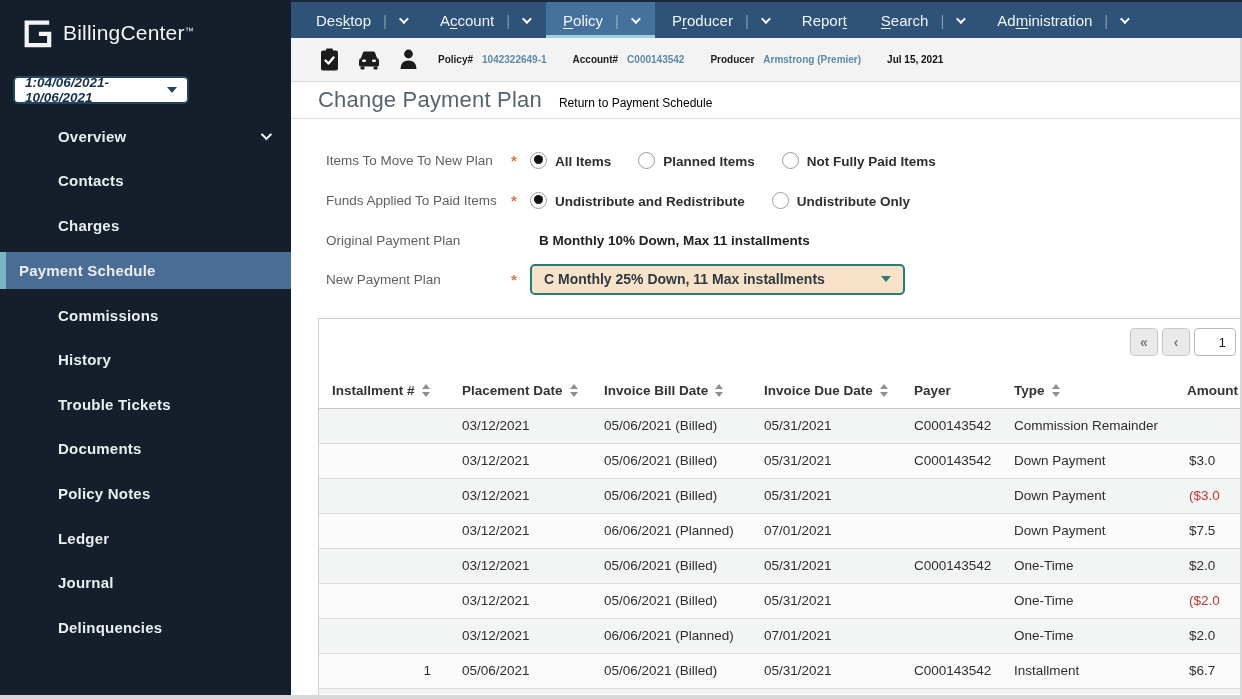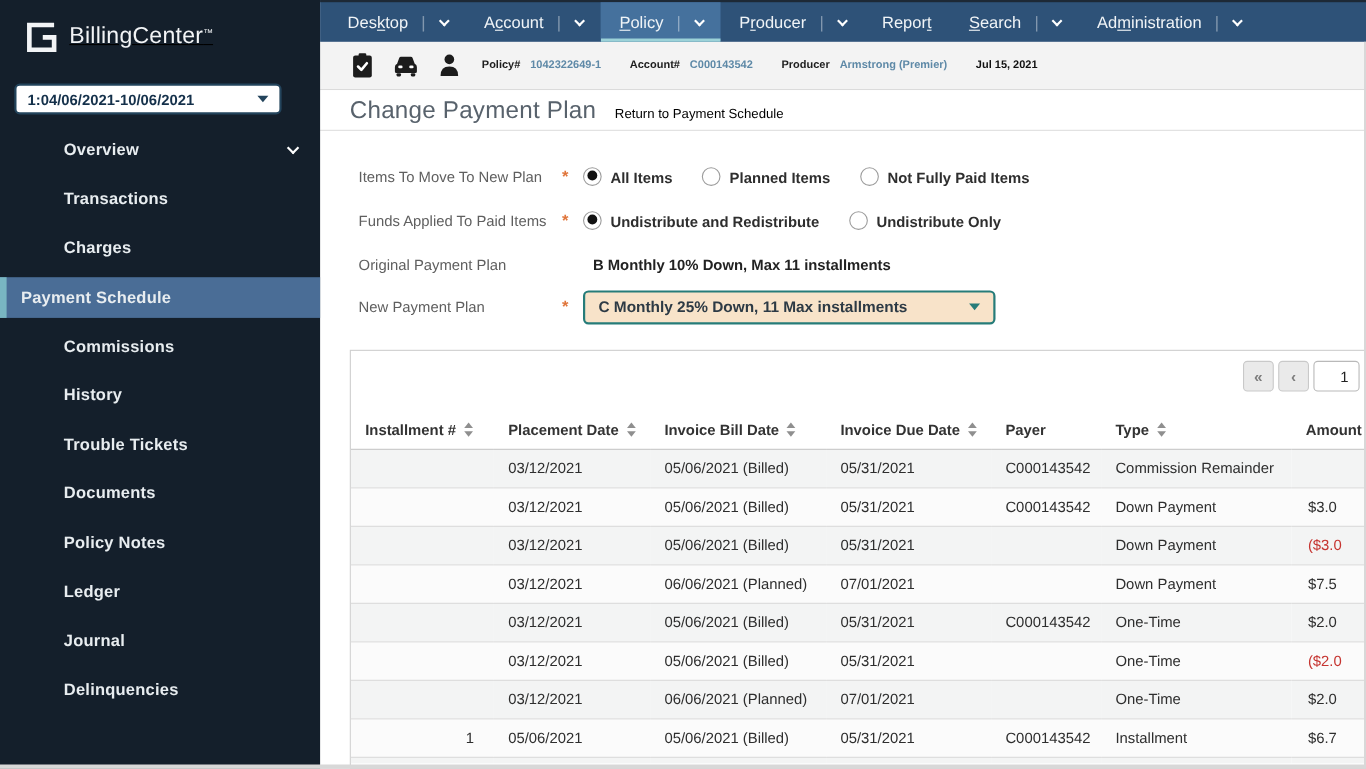--- a/index.html
+++ b/index.html
@@ -4,25 +4,25 @@
 <style>
   * { margin:0; padding:0; box-sizing:border-box; }
   html,body { width:1242px; height:699px; overflow:hidden; }
   body { font-family:"Liberation Sans", sans-serif; background:#fff; }
   .screen { position:relative; width:1242px; height:699px; overflow:hidden; background:#fff; }
   .screen::before { content:""; position:absolute; top:38px; right:0; bottom:0; width:2px; background:#d8d8d8; z-index:60; }
   .screen::after  { content:""; position:absolute; left:0; right:0; bottom:0; height:4px; background:#d8d8d8; z-index:60; }
 
   
   .sidebar { position:absolute; left:0; top:0; width:291px; height:699px; background:#141f2b; z-index:10; }
-  .brand { display:flex; align-items:center; gap:11px; padding:18px 0 0 22px;text-decoration:underline; }
+  .brand { display:flex; align-items:center; gap:11px; padding:18px 0 0 22px; }
   .brand-name { color:#f2f4f6; font-size:21px; letter-spacing:.2px; }
   .brand-tm { color:#f2f4f6; font-size:9px; vertical-align:super; }
-  .date-select { position:absolute; left:13px; top:76px; width:243px; height:28px; background:#fff;
-    border:2px solid #23445c; border-radius:5px; display:flex; align-items:center; padding:0 10px; cursor:pointer; }
+  .date-select { position:absolute; left:13px; top:76px; width:176px; height:28px; background:#fff;
+    border:2px solid #23445c; border-radius:5px; display:flex; align-items:center; padding:0 10px; cursor:pointer;font-style:italic; }
   .date-select .val { font-size:13.5px; font-weight:bold; color:#14304a; flex:1; }
   .caret-down { width:0; height:0; border-left:5px solid transparent; border-right:5px solid transparent; border-top:6px solid #23445c; }
   .side-nav { position:absolute; top:114px; left:0; right:0; }
   .side-item { height:44.6px; display:flex; align-items:center; padding-left:30px; color:#e8edf0;
     font-size:15px; font-weight:600; letter-spacing:.2px; cursor:pointer;margin-left:28px; }
   .side-item .chev { margin-left:auto; margin-right:22px; }
   .side-item.active { background:#4a6d96; border-left:6px solid #79b6c2; padding-left:13px; height:37px; margin:4px 0; }
   .chevron { display:inline-block; width:8px; height:8px; border-right:2.5px solid #fff; border-bottom:2.5px solid #fff; transform:rotate(45deg) translateY(-2px); }
 
   
@@ -110,21 +110,21 @@
     <div class="date-select">
       <span class="val">1:04/06/2021-10/06/2021</span>
       <span class="caret-down"></span>
     </div>
     <div class="side-nav">
       <div class="side-item">
         <span>Overview</span>
         <span class="chev chevron"></span>
       </div>
       <div class="side-item">
-          <span>Transactions</span>
+          <span>Contacts</span>
         </div>
       <div class="side-item">
           <span>Charges</span>
         </div>
       <div class="side-item active">
           <span>Payment Schedule</span>
         </div>
       <div class="side-item">
           <span>Commissions</span>
         </div>

